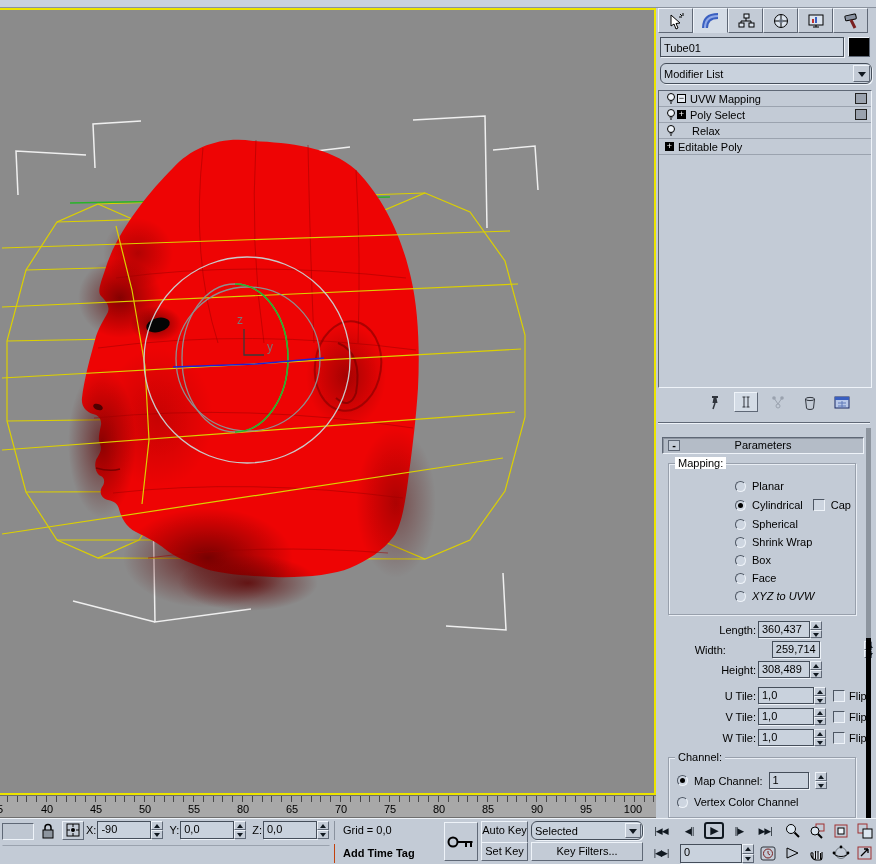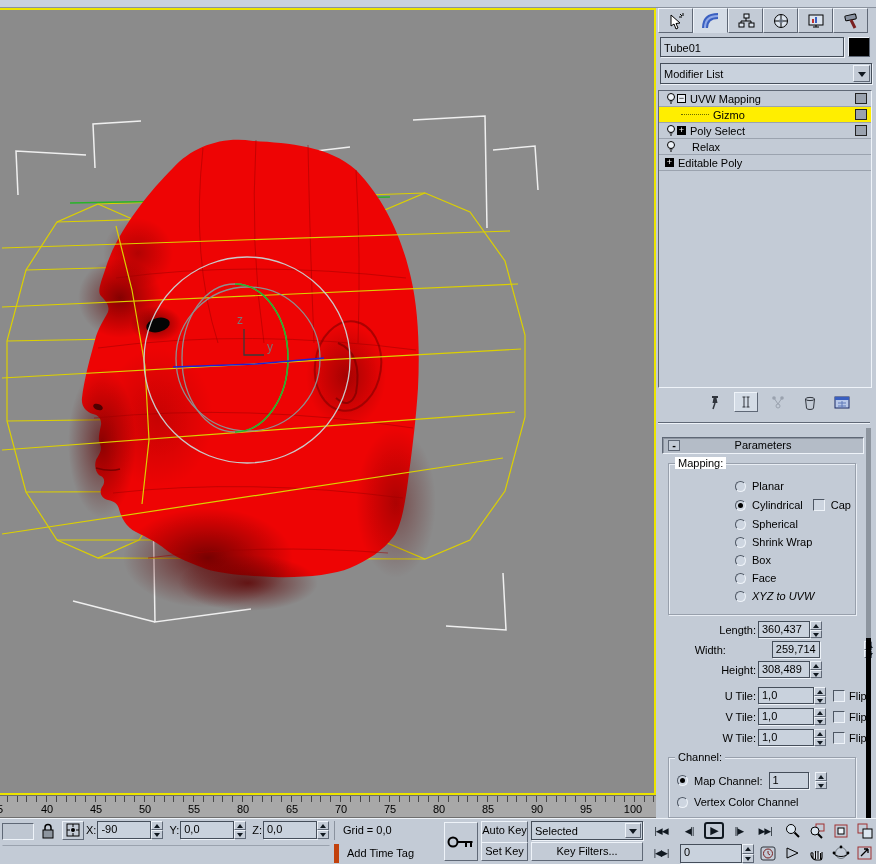--- a/index.html
+++ b/index.html
@@ -14,21 +14,21 @@
   
   .spin{width:12px;display:flex;flex-direction:column;}
   .spin>div{flex:1;border:1px solid;border-color:#eef3f9 #5f6876 #5f6876 #eef3f9;background:#c3cbd6;position:relative;}
   .spin>div::after{content:"";position:absolute;left:2px;border-left:3px solid transparent;border-right:3px solid transparent;}
   .spin>.up::after{top:2px;border-bottom:4px solid #101820;}
   .spin>.dn::after{top:2px;border-top:4px solid #101820;}
   
   .radio{width:11px;height:11px;border-radius:50%;background:#cdd5e0;border:1px solid;border-color:#4d5663 #eef3f9 #eef3f9 #4d5663;position:relative;}
   .radio.sel::after{content:"";position:absolute;left:2px;top:2px;width:5px;height:5px;border-radius:50%;background:#000;}
   .chk{width:12px;height:12px;background:#cdd5e0;border:1px solid;border-color:#4d5663 #eef3f9 #eef3f9 #4d5663;}
-  .row{display:flex;align-items:center;}
+  .row{display:flex;align-items:center;border-radius:6px;}
   
   #panel{left:656px;top:8px;width:200px;height:810px;background:#c3cbd6;}
   .tab{width:35px;height:25px;border:1px solid;border-color:#eef3f9 #5f6876 #5f6876 #eef3f9;background:#c3cbd6;display:flex;align-items:center;justify-content:center;}
   .tab.active{background:#d4dce6;border-bottom-color:#d4dce6;}
   .stackrow{height:16px;display:flex;align-items:center;border-bottom:1px solid #9ba3af;position:relative;padding-left:6px;}
   .swatch{position:absolute;right:4px;top:2px;width:12px;height:11px;background:#9aa2ae;border:1px solid #222;}
   .ebox{width:9px;height:9px;border:1px solid #000;font-size:9px;line-height:7px;text-align:center;margin-right:4px;}
   .ebox.minus{background:#e8edf4;color:#000;}
   .ebox.plus{background:#000;color:#fff;}
   .dotted{border-bottom:1px dotted #6a6a00;width:28px;height:1px;margin:0 4px 0 2px;}
@@ -208,26 +208,20 @@
   <div class="abs sun" style="left:2px;top:82px;width:214px;height:298px;background:#c3cbd6;">
     <div class="stackrow">
       <svg width="12" height="13">
           <circle cx="6" cy="5" r="3.5" fill="#eef3f9" stroke="#000"></circle>
           <path d="M4.5,9 h3 M5,11 h2" stroke="#000"></path>
         </svg>
       <span class="ebox minus">−</span>
       <span>UVW Mapping</span>
       <span class="swatch"></span>
     </div>
-    <div class="stackrow" style="background:#ffee00;">
-      <span style="width:14px;"></span>
-        <span class="dotted"></span>
-      <span>Gizmo</span>
-      <span class="swatch"></span>
-    </div>
     <div class="stackrow">
       <svg width="12" height="13">
           <circle cx="6" cy="5" r="3.5" fill="#eef3f9" stroke="#000"></circle>
           <path d="M4.5,9 h3 M5,11 h2" stroke="#000"></path>
         </svg>
       <span class="ebox plus">+</span>
       <span>Poly Select</span>
       <span class="swatch"></span>
     </div>
     <div class="stackrow">
@@ -455,21 +449,21 @@
     <span class="spin" style="height:18px;">
         <div class="up"></div>
         <div class="dn"></div>
       </span>
   </div>
   <div class="abs" style="left:334px;top:2px;width:106px;height:19px;border-left:1px solid #8a929e;padding:3px 0 0 8px;">
     <span>Grid = 0,0</span>
   </div>
 
   <div class="abs sun" style="left:2px;top:26px;width:328px;height:17px;background:#c3cbd6;border-color:transparent;border-top:1px solid #9aa2ae;"></div>
-  <div class="abs" style="left:334px;top:25px;width:106px;height:19px;border-left:5px solid #c2410c;padding:3px 0 0 8px;">
+  <div class="abs" style="left:334px;top:25px;width:106px;height:19px;border-left:1px solid #c2410c;padding:3px 0 0 8px;font-weight:bold;">
     <span>Add Time Tag</span>
   </div>
 
   <div class="abs ras" style="left:444px;top:3px;width:34px;height:39px;">
     <svg width="30" height="22" style="margin:8px auto;">
         <circle cx="7" cy="11" r="4.5" fill="none" stroke="#000" stroke-width="2"></circle>
         <path d="M11.5,11 h15 M20,11 v5 M25,11 v5" stroke="#000" stroke-width="2"></path>
       </svg>
   </div>
 

